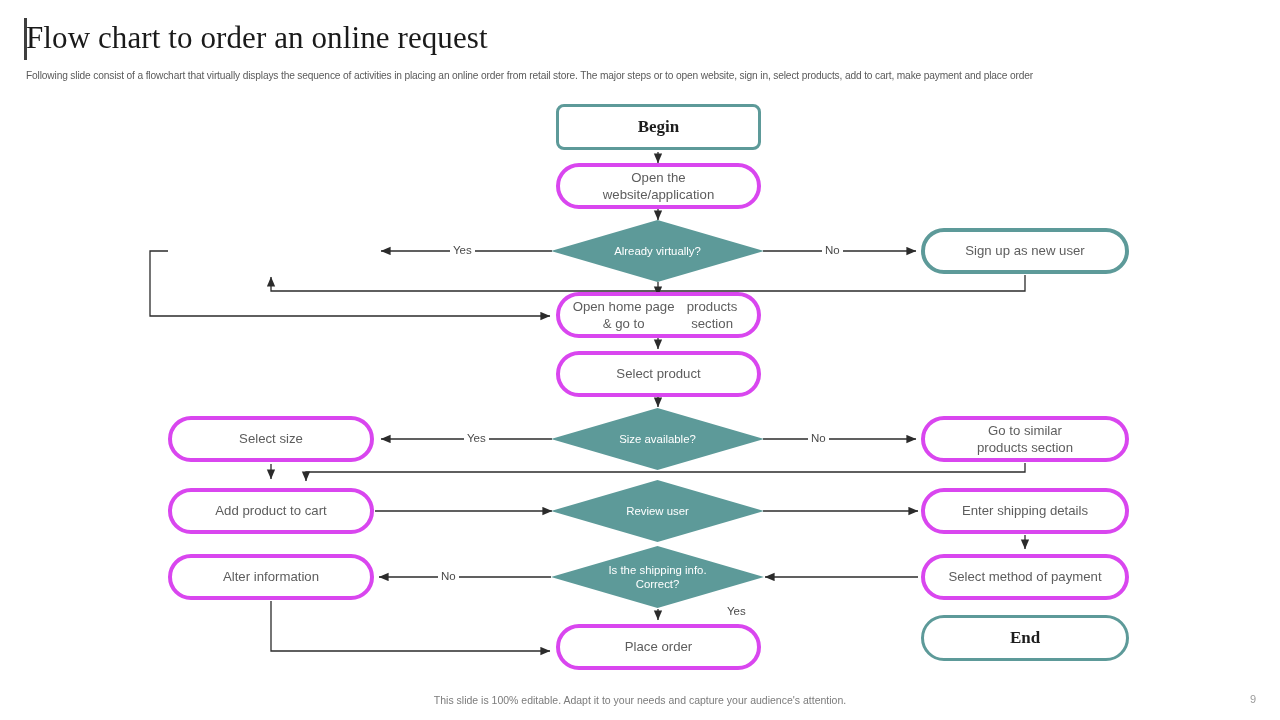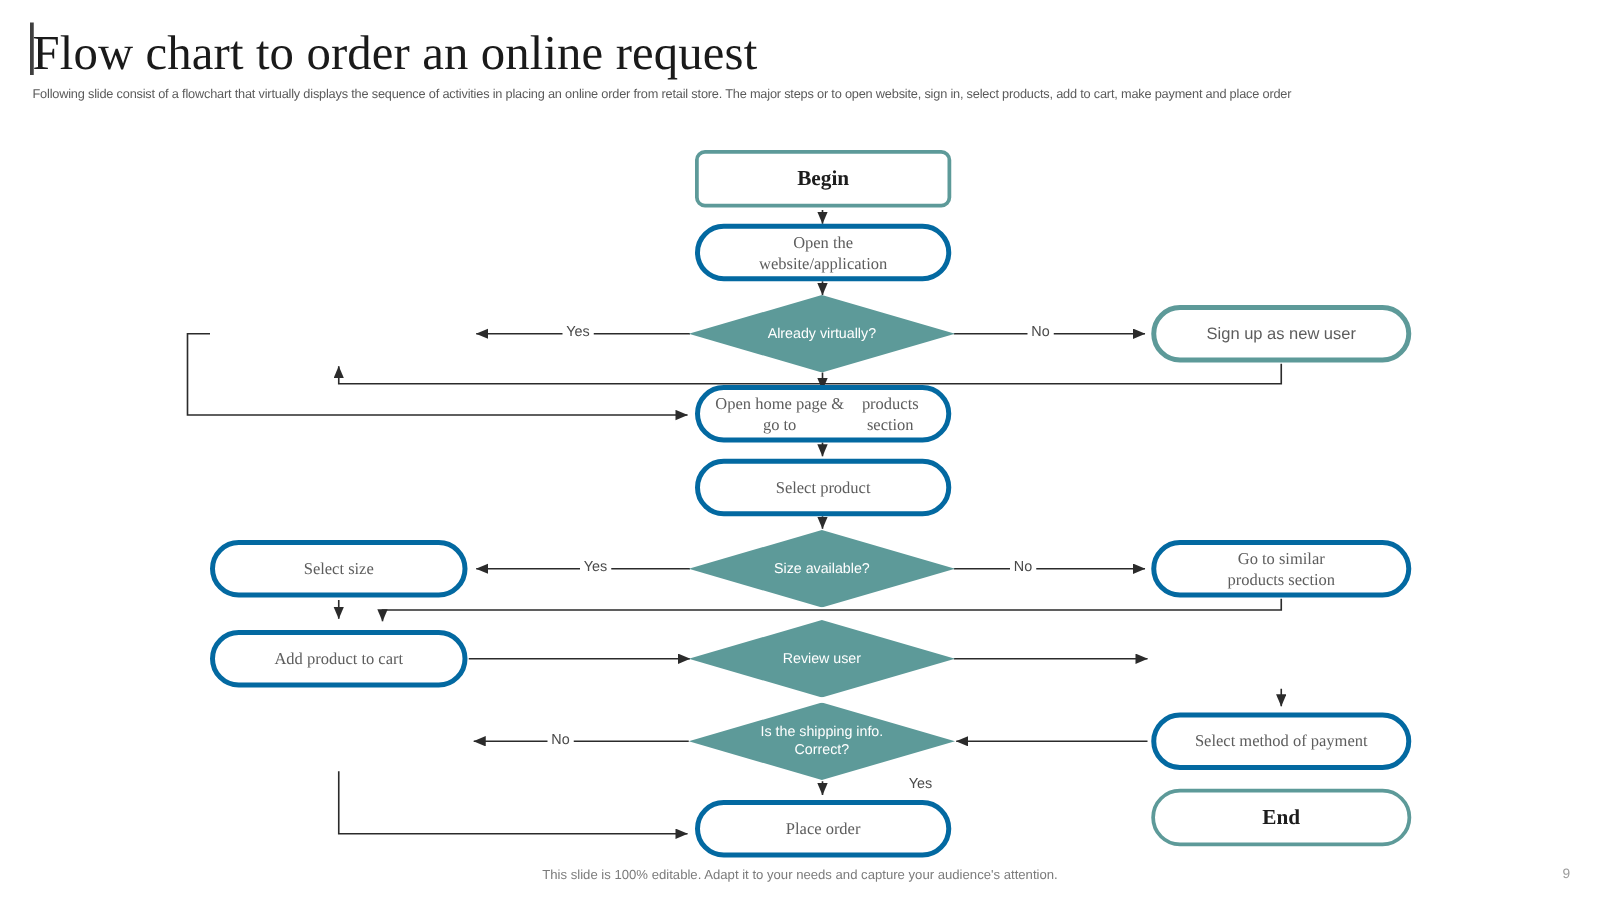--- a/index.html
+++ b/index.html
@@ -21,21 +21,21 @@
   .title-rule {
     position: absolute;
     left: 24px; top: 18px;
     width: 3px; height: 42px;
     background: #3f3f3f;
   }
   .slide-title {
     position: absolute;
     left: 26px; top: 20px;
     font-family: "Liberation Serif", serif;
-    font-size: 39px;
+    font-size: 31px;
     font-weight: 400;
     color: #1a1a1a;
     letter-spacing: 0.1px;
     white-space: nowrap;
   }
   .slide-subtitle {
     position: absolute;
     left: 26px; top: 70px;
     width: 1236px;
     font-size: 10.2px;
@@ -56,21 +56,21 @@
   .page-number {
     position: absolute;
     left: 1250px; top: 693px;
     font-size: 11px;
     color: #9b9b9b;
   }
 
   
   #canvas {
     position: absolute;
-    left: 0; top: 105px;
+    left: 0; top: 89px;
     width: 1220px;
     height: 590px;
   }
   #wires {
     position: absolute;
     left: 0; top: 0;
     width: 1280px; height: 590px;
     pointer-events: none;
   }
 
@@ -81,23 +81,22 @@
     align-items: center;
     justify-content: center;
     text-align: center;
     background: #ffffff;
     color: #5d5d5d;
     font-size: 13.2px;
     line-height: 1.3;
     padding: 2px 10px;
   }
   .node.blue {
-    border: 4px solid #0369a1;
+    border: 4px solid #d946ef;
     border-radius: 26px;
-    font-family: Liberation Serif, serif;
   }
   .node.teal {
     border: 4px solid #5d9a99;
     border-radius: 26px;
   }
   .node.terminal {
     border: 3.5px solid #5d9a99;
     border-radius: 8px;
     font-family: "Liberation Serif", serif;
     font-weight: bold;
@@ -242,26 +241,32 @@
     </div>
 
     <div class="node blue" style="left:168px; top:399px; width:206px; height:46px;text-align:right;">
       <span>Add product to cart</span>
     </div>
 
     <div class="diamond" style="left:551px; top:391px; width:213px; height:62px;">
       <span>Review user</span>
     </div>
 
+    <div class="node blue" style="left:921px; top:399px; width:208px; height:46px;">
+      <span>Enter shipping details</span>
+    </div>
 
     <div class="diamond" style="left:551px; top:457px; width:213px; height:62px; flex-direction:column;">
       <span>Is the shipping info.</span>
       <span>Correct?</span>
     </div>
 
+    <div class="node blue" style="left:168px; top:465px; width:206px; height:46px;">
+      <span>Alter information</span>
+    </div>
 
     <div class="node blue" style="left:556px; top:535px; width:205px; height:46px;">
       <span>Place order</span>
     </div>
 
     <div class="node blue" style="left:921px; top:465px; width:208px; height:46px;">
       <span>Select method of payment</span>
     </div>
 
     <div class="node terminal-end" style="left:921px; top:526px; width:208px; height:46px;">

